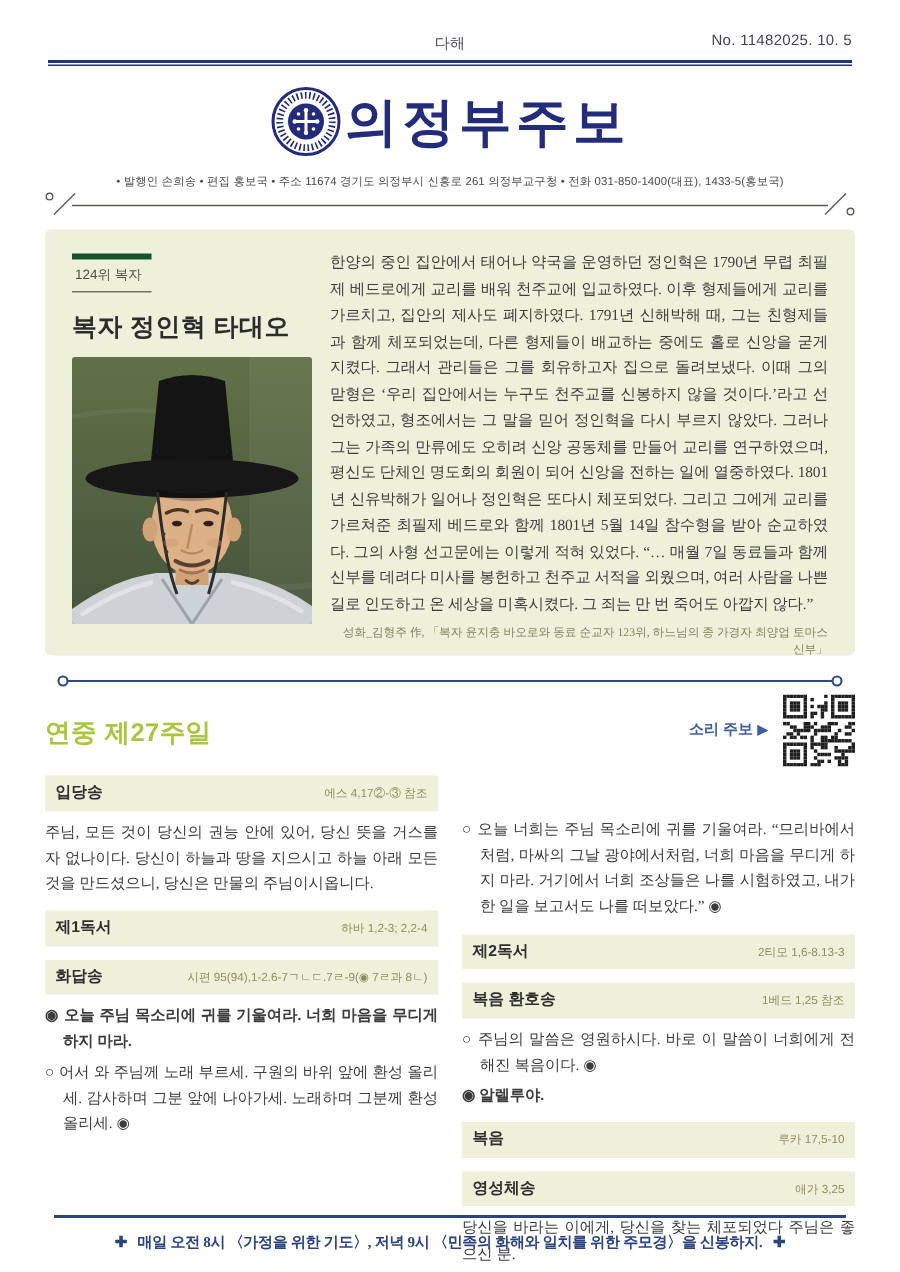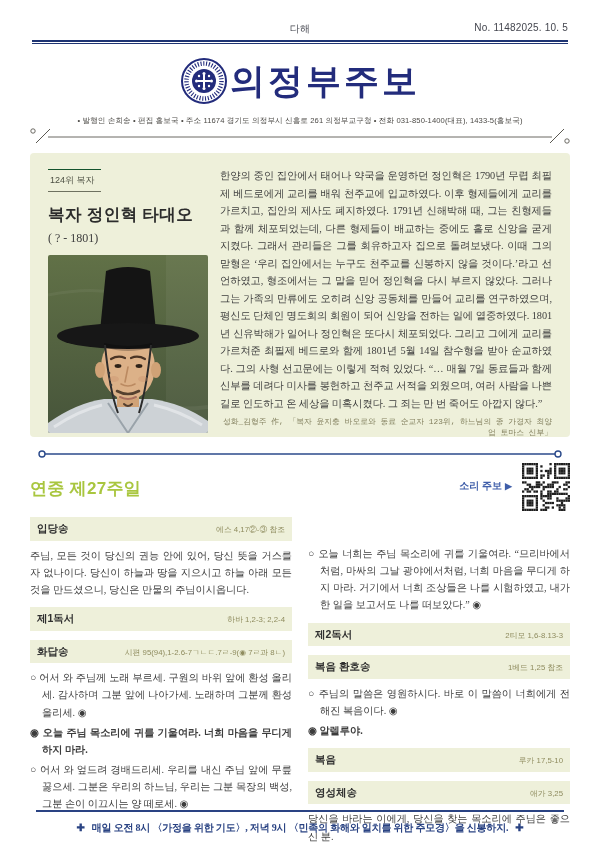--- a/index.html
+++ b/index.html
@@ -26,31 +26,31 @@
   .pubinfo { text-align:center; margin-top:11px; font-size:7.6px; color:#4c4a46; letter-spacing:.1px; }
   .pubinfo-rule { display:block; width:600px; height:18px; margin-top:1px; }
   
   .feature {
     margin:8px 30px 0; height:284px; background:#eef0da; border-radius:4px;
     display:flex; gap:10px; padding:14px 18px 12px; overflow:hidden;
   }
   .f-left { width:162px; flex-shrink:0; }
   .f-tag {
     display:inline-block; font-size:9px; color:#4c4f42; padding:4px 6px 4px 2px;
-    border-top:1px solid #14532d; border-bottom:1px solid #6e7160; margin-top:2px;
+    border-top:4px solid #14532d; border-bottom:1px solid #6e7160; margin-top:2px;
   }
   .f-title { font-family:"Liberation Serif", serif; font-size:16.5px; font-weight:700; color:#2c2c2c; margin-top:12px; letter-spacing:.5px; }
   .f-dates { font-family:"Liberation Serif", serif; font-size:12px; color:#3c3c3c; margin-top:5px; }
   .portrait { margin-top:9px; width:160px; height:178px; border-radius:2px; overflow:hidden; }
   .f-right { flex:1; display:flex; flex-direction:column; }
   .f-body {
     font-family:"Liberation Serif", serif; font-size:10.3px; line-height:1.7;
     color:#3d3d3d; text-align:justify; letter-spacing:-.1px;
   }
-  .f-credit { font-size:7.8px; color:#83805f; text-align:right; margin-top:4px; font-family:Liberation Mono, monospace; }
+  .f-credit { font-size:7.8px; color:#83805f; text-align:right; margin-top:4px; font-family:Liberation Serif, serif; }
   
   .divider { display:block; width:600px; height:14px; margin-top:10px; }
   
   .section-row { margin:2px 30px 0; height:54px; display:flex; justify-content:space-between; align-items:flex-start; }
   .sunday-title { font-size:17px; font-weight:800; color:#a9c63f; margin-top:14px; letter-spacing:.3px; }
   .sound-group { display:flex; align-items:flex-start; gap:10px;text-align:center; }
   .sound-label { margin-top:16px; font-size:10px; font-weight:700; color:#3f5ea9; cursor:pointer; display:inline-flex; align-items:center; gap:3px; }
   .sound-label .play { font-size:9px; }
   .qr { width:48px; height:48px; background:#fff; }
   
@@ -110,21 +110,20 @@
     <line x1="36" y1="16" x2="50" y2="2" stroke="#5a5851" stroke-width="1"></line>
     <circle cx="33" cy="4" r="2.2" fill="none" stroke="#5a5851" stroke-width="0.9"></circle>
     <line x1="550" y1="16" x2="564" y2="2" stroke="#5a5851" stroke-width="1"></line>
     <circle cx="567" cy="14" r="2.2" fill="none" stroke="#5a5851" stroke-width="0.9"></circle>
   </svg>
 
   <div class="feature">
     <div class="f-left">
       <div class="f-tag">124위 복자</div>
       <h2 class="f-title">복자 정인혁 타대오</h2>
-      <div class="f-dates">( ? - 1801)</div>
       <div class="portrait">
         <svg width="160" height="178" viewBox="0 0 160 178">
           <defs>
             <linearGradient id="bgG" x1="0" y1="0" x2="0" y2="1">
               <stop offset="0" stop-color="#617147"></stop>
               <stop offset="1" stop-color="#46543a"></stop>
             </linearGradient>
           </defs>
           <rect width="160" height="178" fill="url(#bgG)"></rect>
           <rect x="118" width="42" height="178" fill="#ffffff" opacity="0.05"></rect>
@@ -411,23 +410,22 @@
       </div>
       <p class="lit-para">주님, 모든 것이 당신의 권능 안에 있어, 당신 뜻을 거스를 자 없나이다. 당신이 하늘과 땅을 지으시고 하늘 아래 모든 것을 만드셨으니, 당신은 만물의 주님이시옵니다.</p>
       <div class="lit-heading">
         <span class="lh-label">제1독서</span>
         <span class="lh-ref">하바 1,2-3; 2,2-4</span>
       </div>
       <div class="lit-heading">
         <span class="lh-label">화답송</span>
         <span class="lh-ref">시편 95(94),1-2.6-7ㄱㄴㄷ.7ㄹ-9(◉ 7ㄹ과 8ㄴ)</span>
       </div>
+      <p class="lit-verse bold">◉ 오늘 주님 목소리에 귀를 기울여라. 너희 마음을 무디게 하지 마라.</p>
       <p class="lit-verse">○ 어서 와 주님께 노래 부르세. 구원의 바위 앞에 환성 올리세. 감사하며 그분 앞에 나아가세. 노래하며 그분께 환성 올리세. ◉</p>
-      <p class="lit-verse bold">◉ 오늘 주님 목소리에 귀를 기울여라. 너희 마음을 무디게 하지 마라.</p>
-      <p class="lit-verse">○ 어서 와 엎드려 경배드리세. 우리를 내신 주님 앞에 무릎 꿇으세. 그분은 우리의 하느님, 우리는 그분 목장의 백성, 그분 손이 이끄시는 양 떼로세. ◉</p>
     </div>
     <div class="col col-right">
       <p class="lit-verse">○ 오늘 너희는 주님 목소리에 귀를 기울여라. “므리바에서처럼, 마싸의 그날 광야에서처럼, 너희 마음을 무디게 하지 마라. 거기에서 너희 조상들은 나를 시험하였고, 내가 한 일을 보고서도 나를 떠보았다.” ◉</p>
       <div class="lit-heading">
         <span class="lh-label">제2독서</span>
         <span class="lh-ref">2티모 1,6-8.13-3</span>
       </div>
       <div class="lit-heading">
         <span class="lh-label">복음 환호송</span>
         <span class="lh-ref">1베드 1,25 참조</span>
@@ -435,21 +433,21 @@
       <p class="lit-verse">○ 주님의 말씀은 영원하시다. 바로 이 말씀이 너희에게 전해진 복음이다. ◉</p>
       <p class="lit-verse bold">◉ 알렐루야.</p>
       <div class="lit-heading">
         <span class="lh-label">복음</span>
         <span class="lh-ref">루카 17,5-10</span>
       </div>
       <div class="lit-heading">
         <span class="lh-label">영성체송</span>
         <span class="lh-ref">애가 3,25</span>
       </div>
-      <p class="lit-para">당신을 바라는 이에게, 당신을 찾는 목소리에 주님은 좋으신 분.</p>
+      <p class="lit-para">당신을 바라는 이에게, 당신을 찾는 체포되었다 주님은 좋으신 분.</p>
     </div>
   </div>
 
   <div class="footer">
     <div class="footer-rule"></div>
     <div class="footer-text">
       <span class="cross">✚</span><span>매일 오전 8시 〈가정을 위한 기도〉, 저녁 9시 〈민족의 화해와 일치를 위한 주모경〉을 신봉하지.</span><span class="cross">✚</span>
     </div>
   </div>
 

